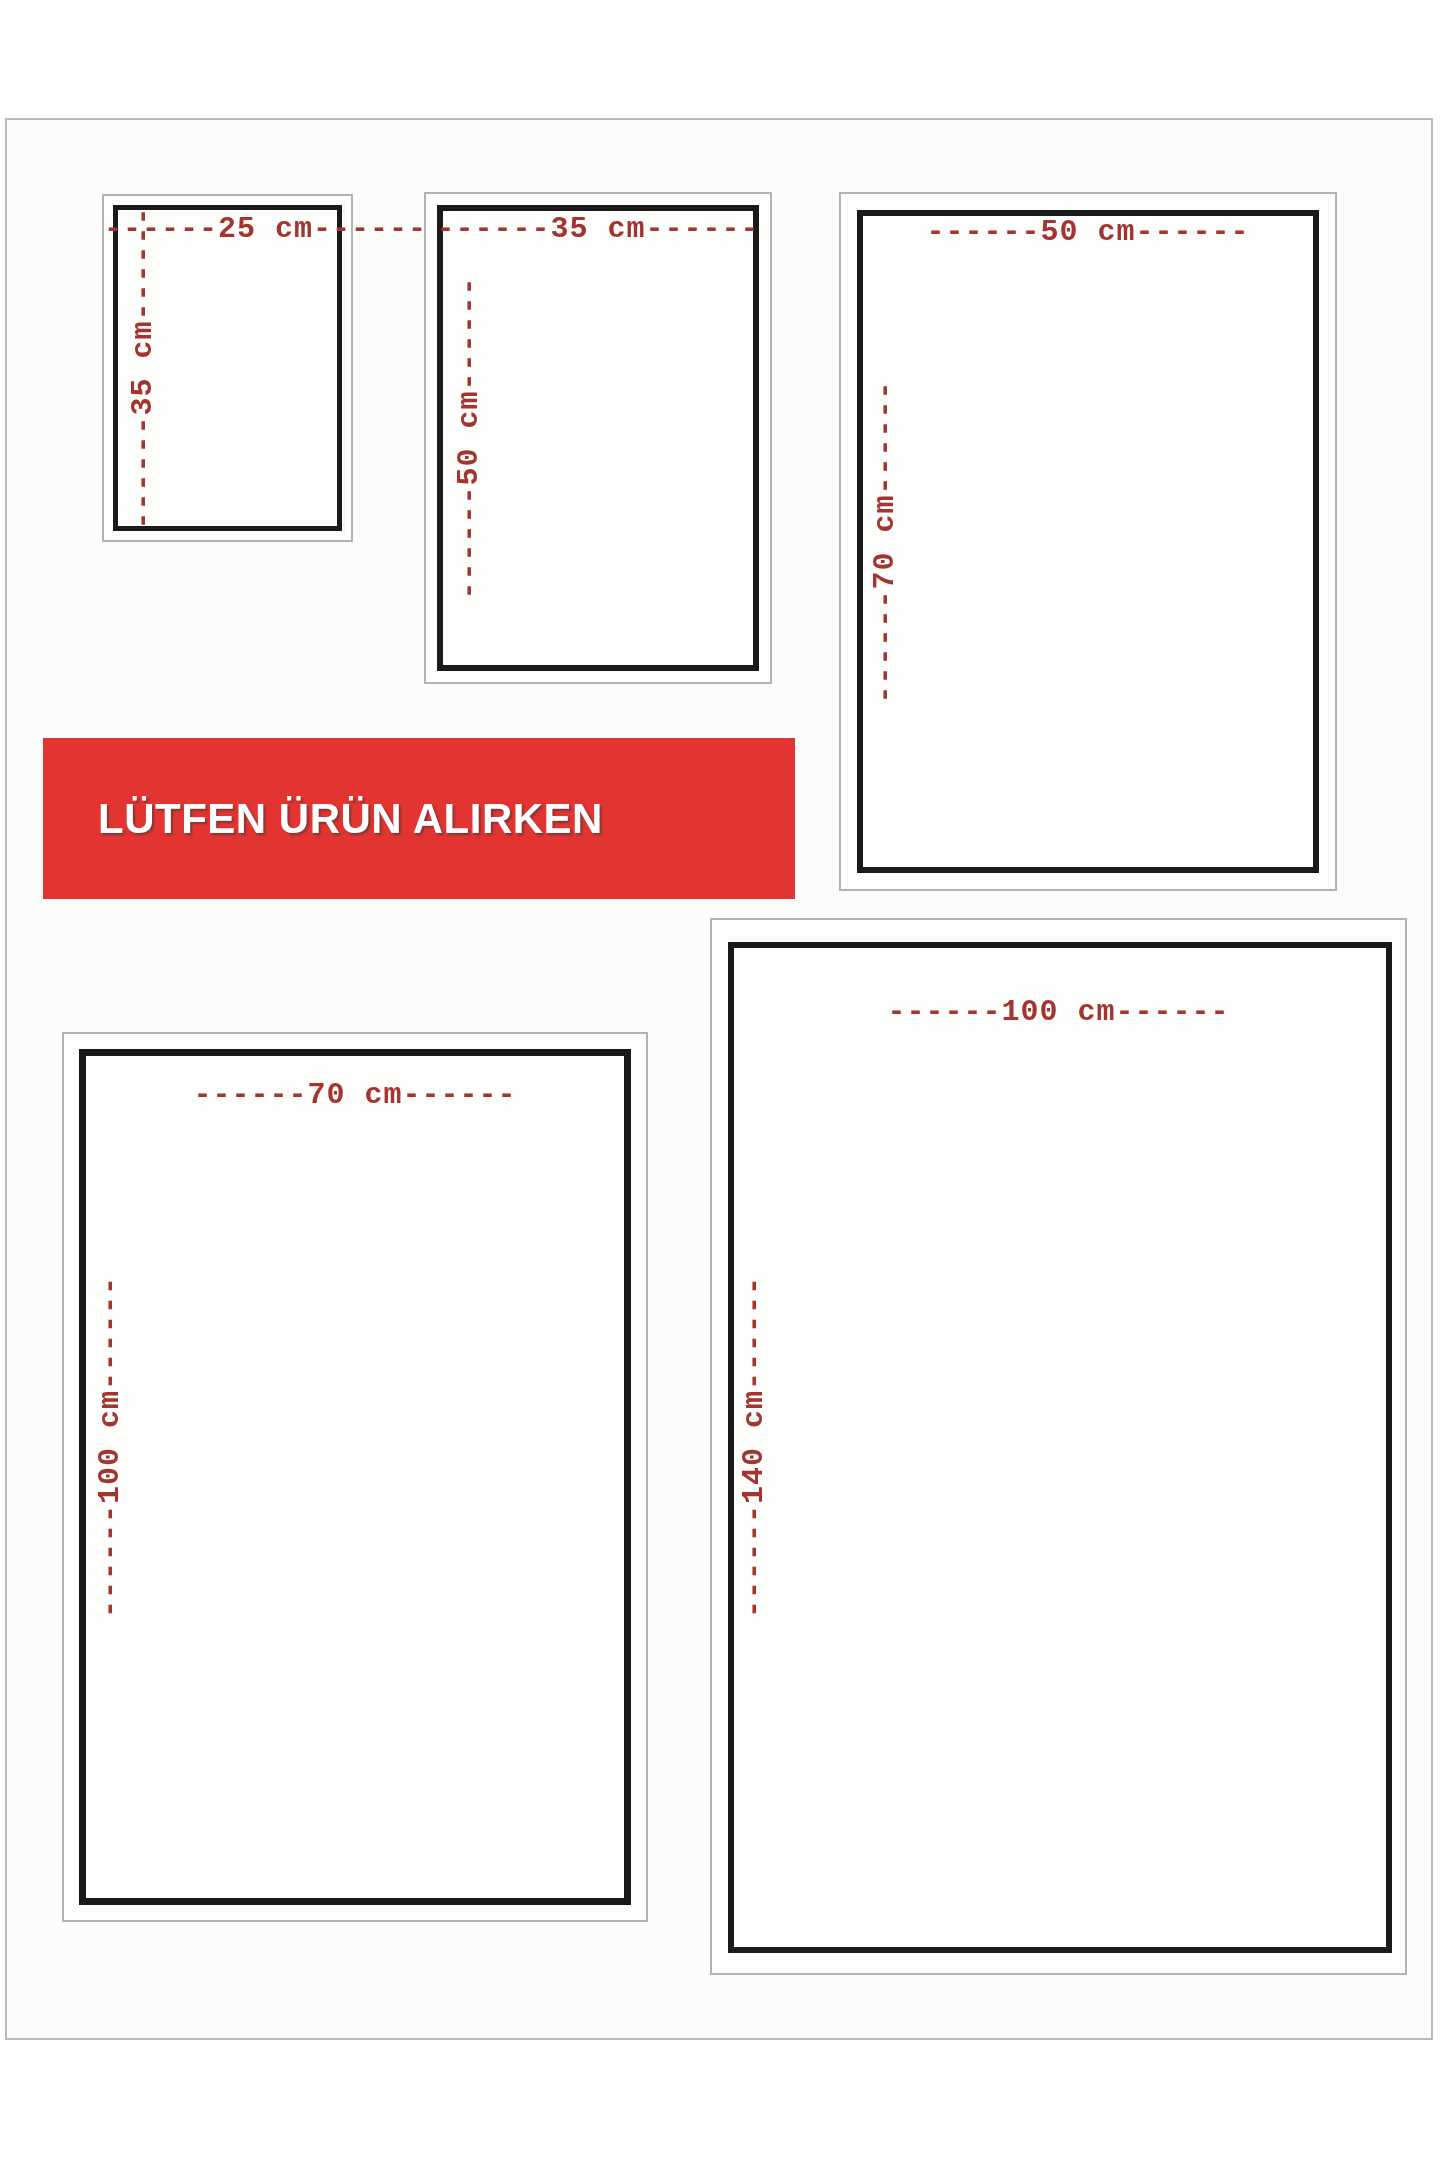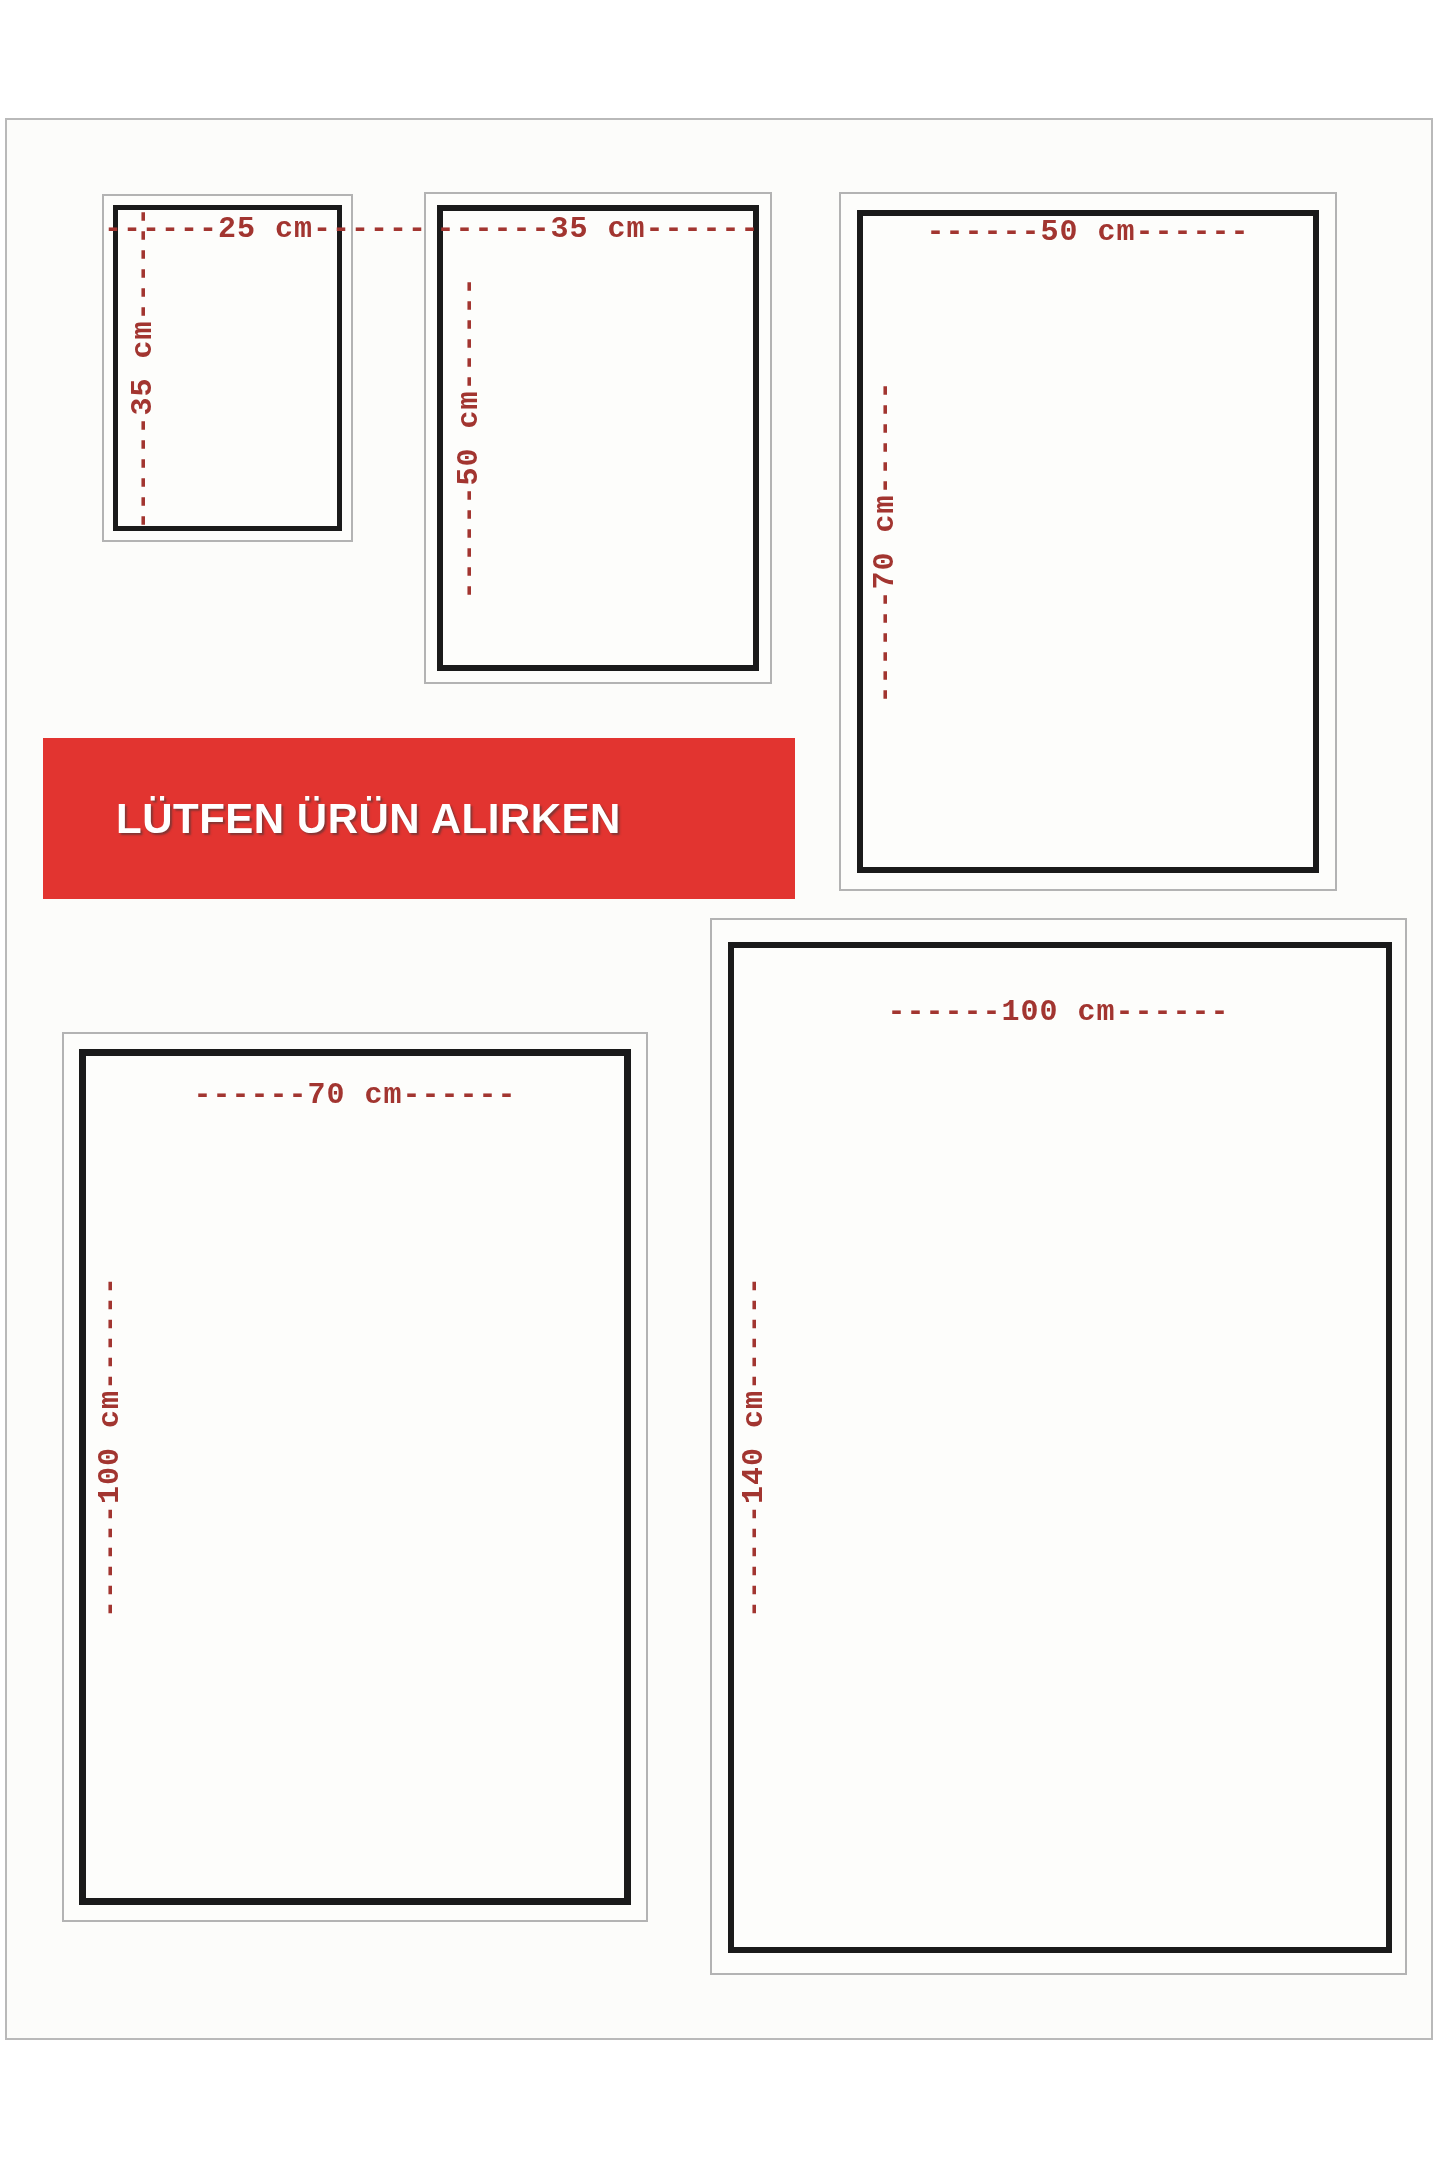--- a/index.html
+++ b/index.html
@@ -75,21 +75,21 @@
   
   .notice-banner {
     position: absolute;
     left: 43px; top: 738px;
     width: 752px; height: 161px;
     background: #e23430;
     color: #ffffff;
     display: flex;
     flex-direction: column;
     justify-content: center;
-    padding-left: 73px;
+    padding-left: 55px;
     box-sizing: border-box;
     font-family: "Liberation Sans", sans-serif;
     font-size: 42px;
     font-weight: bold;
     line-height: 72px;
     letter-spacing: 0.5px;
     text-shadow: 2px 2px 2px rgba(55, 55, 55, 0.55);
   }
 </style>
 </head>

